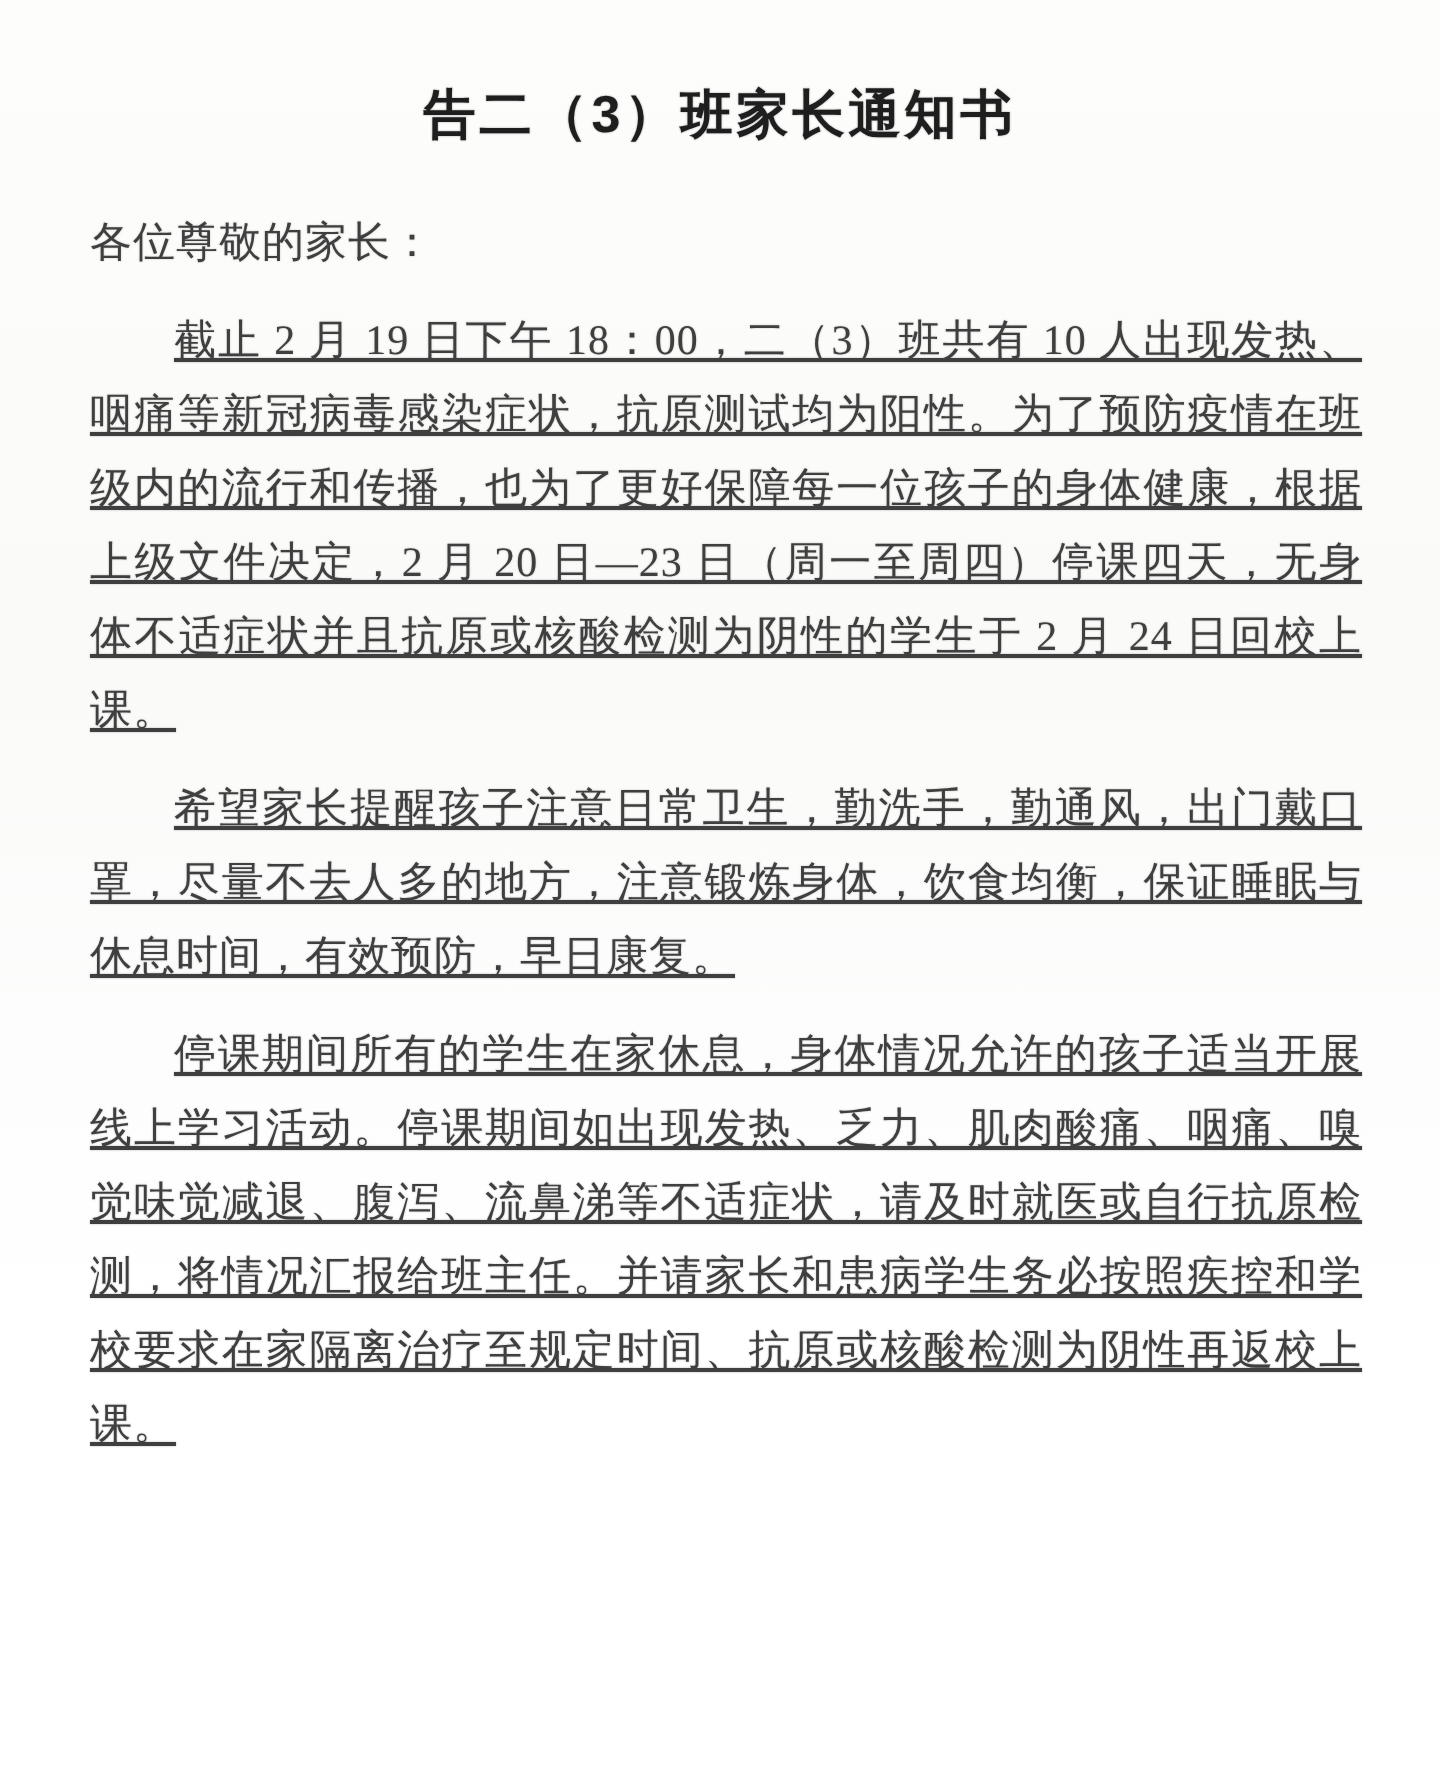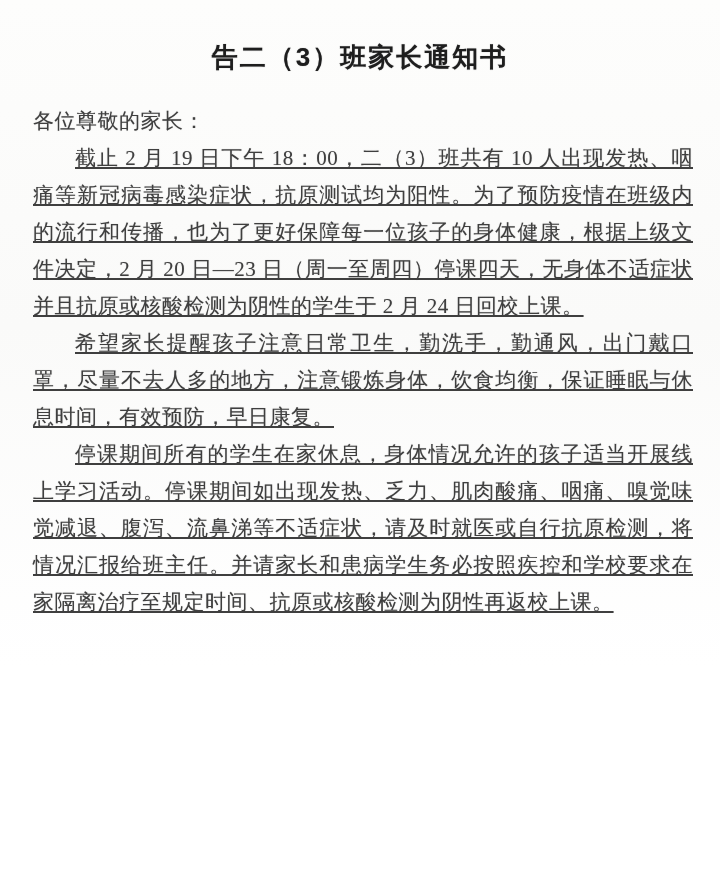--- a/index.html
+++ b/index.html
@@ -30,21 +30,21 @@
     margin: 31px 27px 0 33px;
     font-family: "Liberation Serif", "DejaVu Serif", serif;
     font-size: 21px;
     line-height: 37px;
     color: #3f3f3f;
     text-align: justify;
     letter-spacing: 0.5px;
     text-shadow: 0 0 1px rgba(70,70,70,0.35);
   }
   .content p {
-    margin: 0;
+    margin: 12px;
   }
   .content p.indent {
     text-indent: 2em;
     text-decoration: underline;
   }
   .signature {
     position: absolute;
     top: 746px;
     right: 25px;
     text-align: right;

